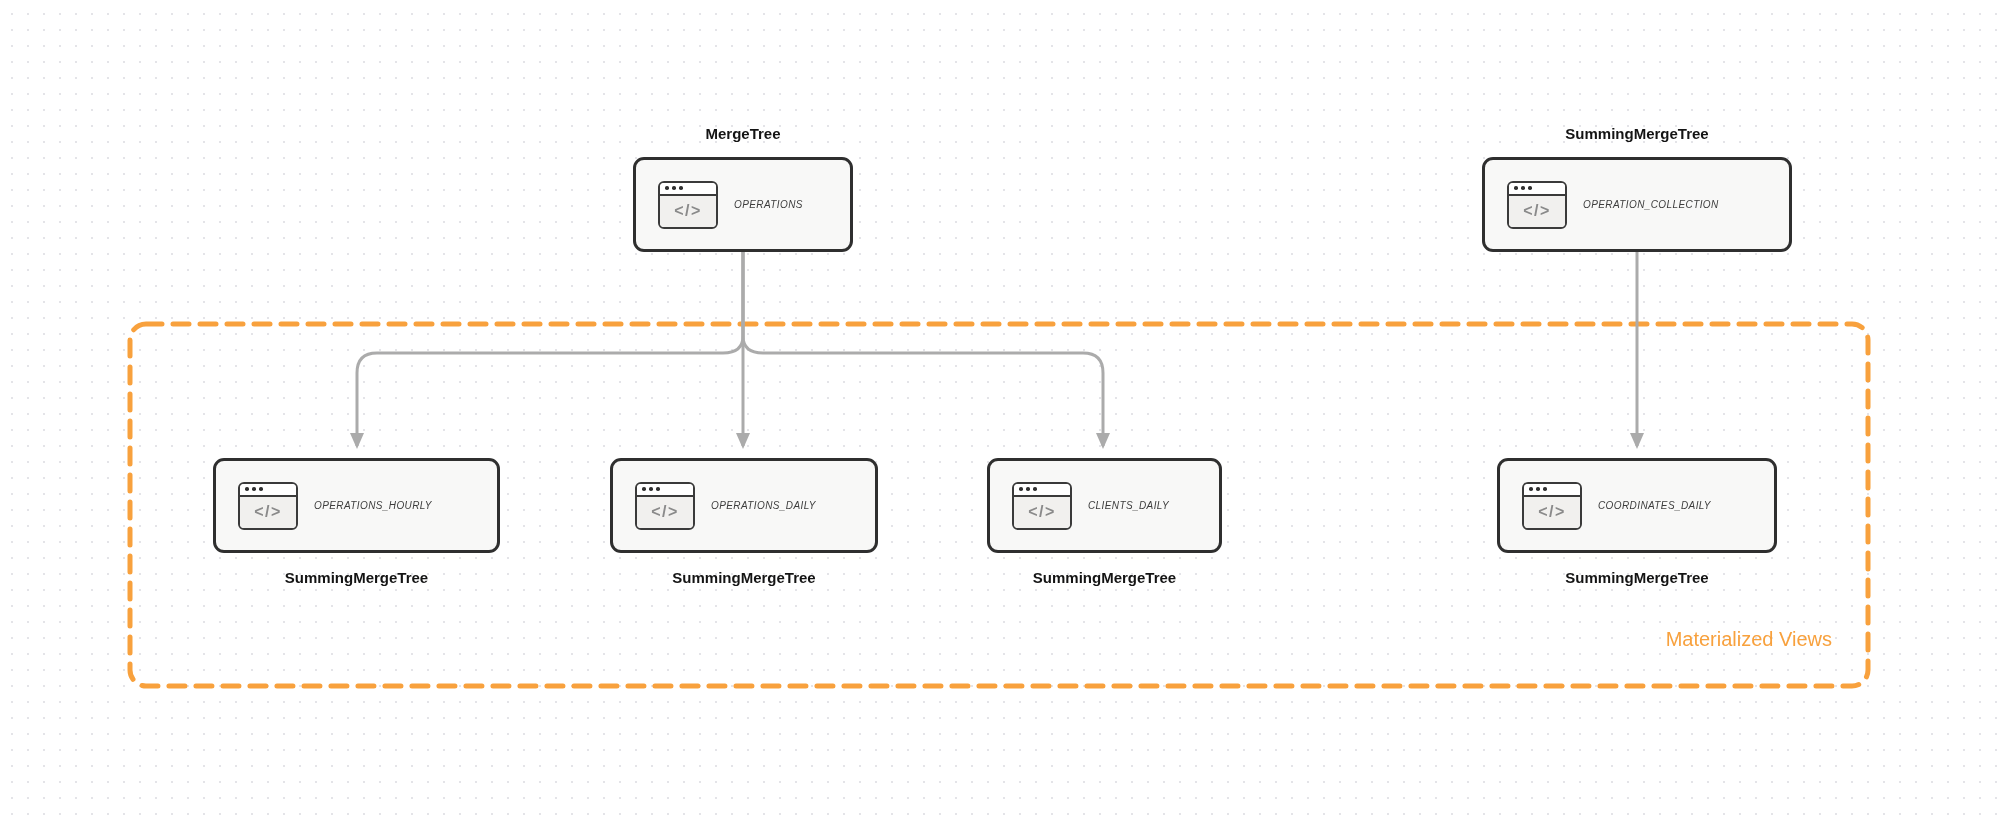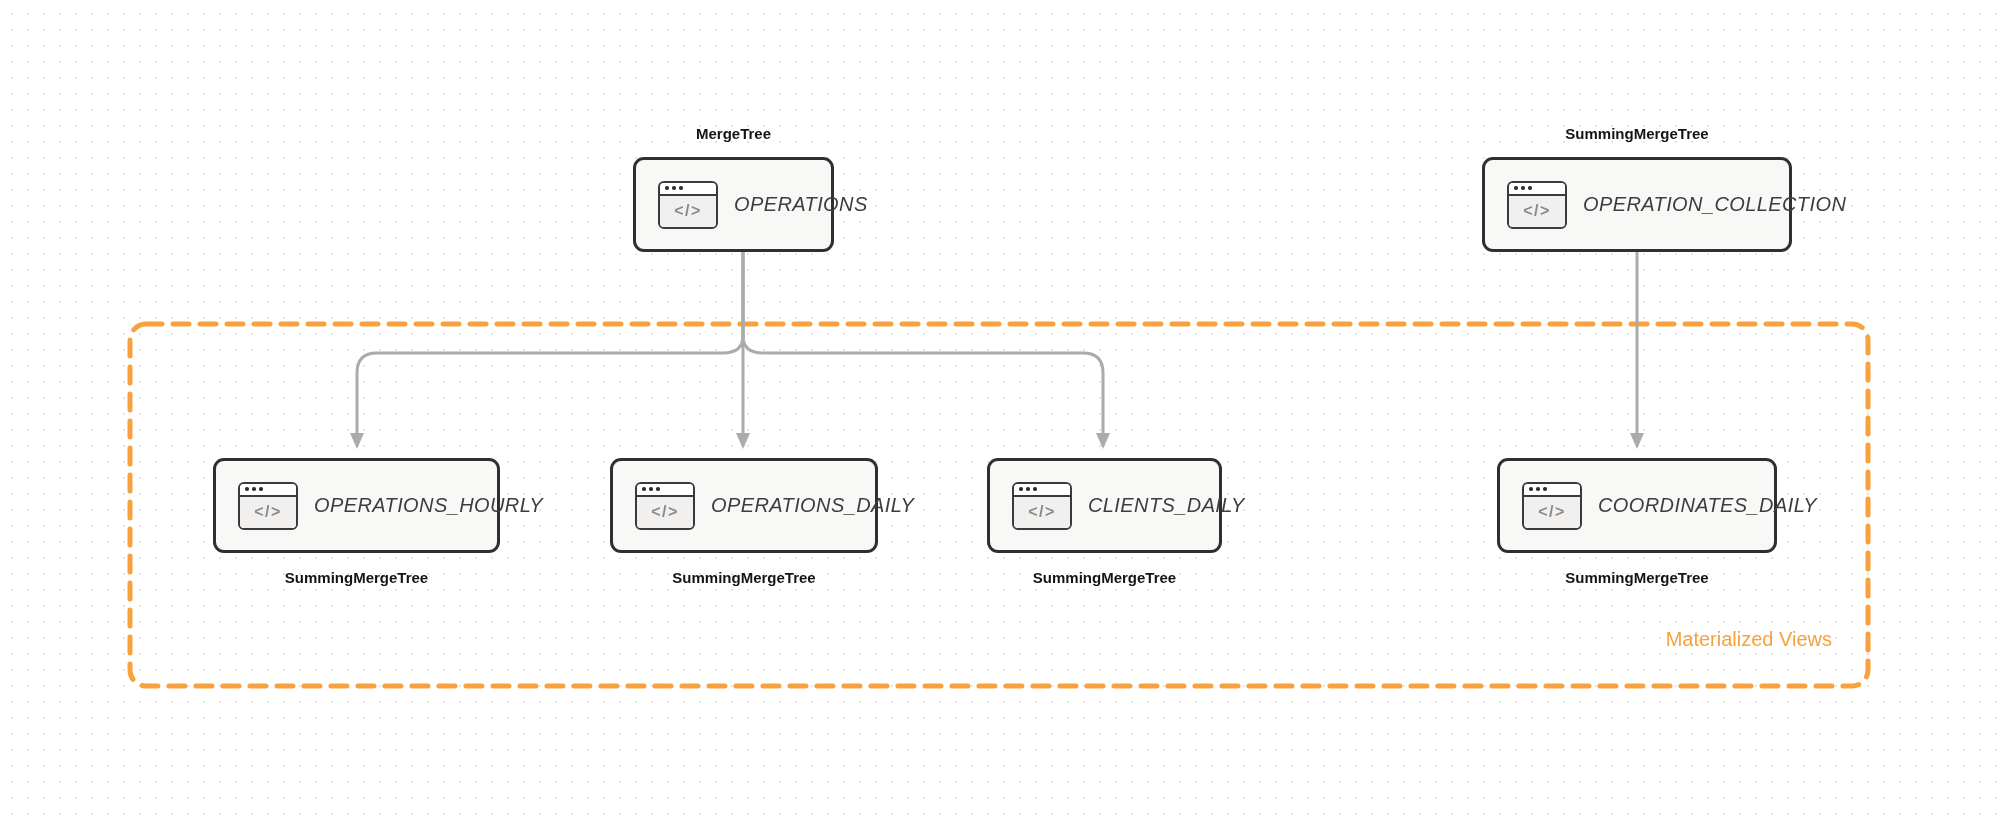--- a/index.html
+++ b/index.html
@@ -26,21 +26,21 @@
     padding-left:22px;gap:16px;box-sizing:border-box;
   }
   .engine{
     position:absolute;left:0;right:0;text-align:center;
     font-size:15px;font-weight:600;color:#141414;line-height:16px;
     white-space:nowrap;
   }
   .engine.above{top:-31px;}
   .engine.below{bottom:-33px;}
   .tname{
-    font-style:italic;font-size:20px;font-weight:500;color:#3D3D3D;
+    font-style:italic;font-size:10px;font-weight:500;color:#3D3D3D;
     letter-spacing:0.4px;white-space:nowrap;
   }
   .win{
     width:60px;height:48px;border:2.5px solid #3A3A3A;border-radius:6px;
     background:#ffffff;display:flex;flex-direction:column;overflow:hidden;flex:none;
     box-sizing:border-box;
   }
   .win .bar{
     height:11px;flex:none;border-bottom:2.5px solid #3A3A3A;background:#ffffff;
     display:flex;align-items:center;gap:3.5px;padding-left:5px;
@@ -69,21 +69,21 @@
     </defs>
 
     <rect class="group-rect" x="130" y="324" width="1738" height="362" rx="16"></rect>
 
     <path class="edge" d="M743 252 L743 336 Q743 353 723 353 L377 353 Q357 353 357 373 L357 446" marker-end="url(#ah)"></path>
     <path class="edge" d="M743 252 L743 446" marker-end="url(#ah)"></path>
     <path class="edge" d="M743 252 L743 336 Q743 353 763 353 L1083 353 Q1103 353 1103 373 L1103 446" marker-end="url(#ah)"></path>
     <path class="edge" d="M1637 252 L1637 446" marker-end="url(#ah)"></path>
   </svg>
 
-  <div class="node" style="left:633px;top:157px;width:201px;">
+  <div class="node" style="left:633px;top:157px;width:220px;">
     <div class="engine above">MergeTree</div>
     <div class="box">
       <span class="win">
         <span class="bar">
             <i></i>
             <i></i>
             <i></i>
           </span>
         <span class="body">&lt;/&gt;</span>
       </span>

